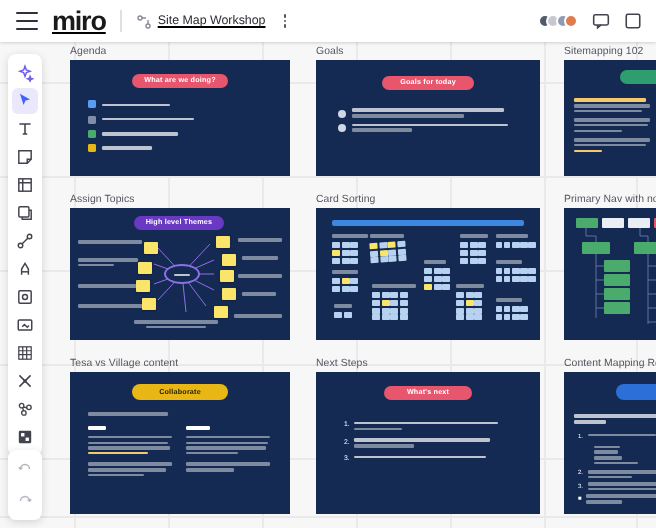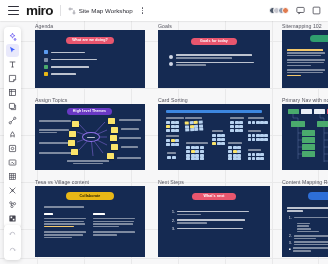--- a/index.html
+++ b/index.html
@@ -21,20 +21,21 @@
   }
 
   
   #topbar{
     position:absolute; top:0; left:0; right:0; height:21px;
     background:#ffffff;
     display:flex; align-items:center;
     padding:0 5px;
     box-shadow:0 0.5px 1.5px rgba(0,0,0,.17);
     z-index:40;
+    text-decoration:underline;
   }
   .hamburger{ width:11px; height:9px; display:flex; flex-direction:column;
     justify-content:space-between; margin-left:3px; margin-right:7px; cursor:pointer;}
   .hamburger i{ display:block; height:1.3px; background:#30303a; border-radius:1px;}
   .miro-logo{
     font-family:"Liberation Sans", sans-serif;
     font-size:13.5px; font-weight:700; color:#1a1a1a; letter-spacing:-0.6px;
     line-height:1;
   }
   .tb-divider{ width:1px; height:11px; background:#e0e0e2; margin:0 7px;}

